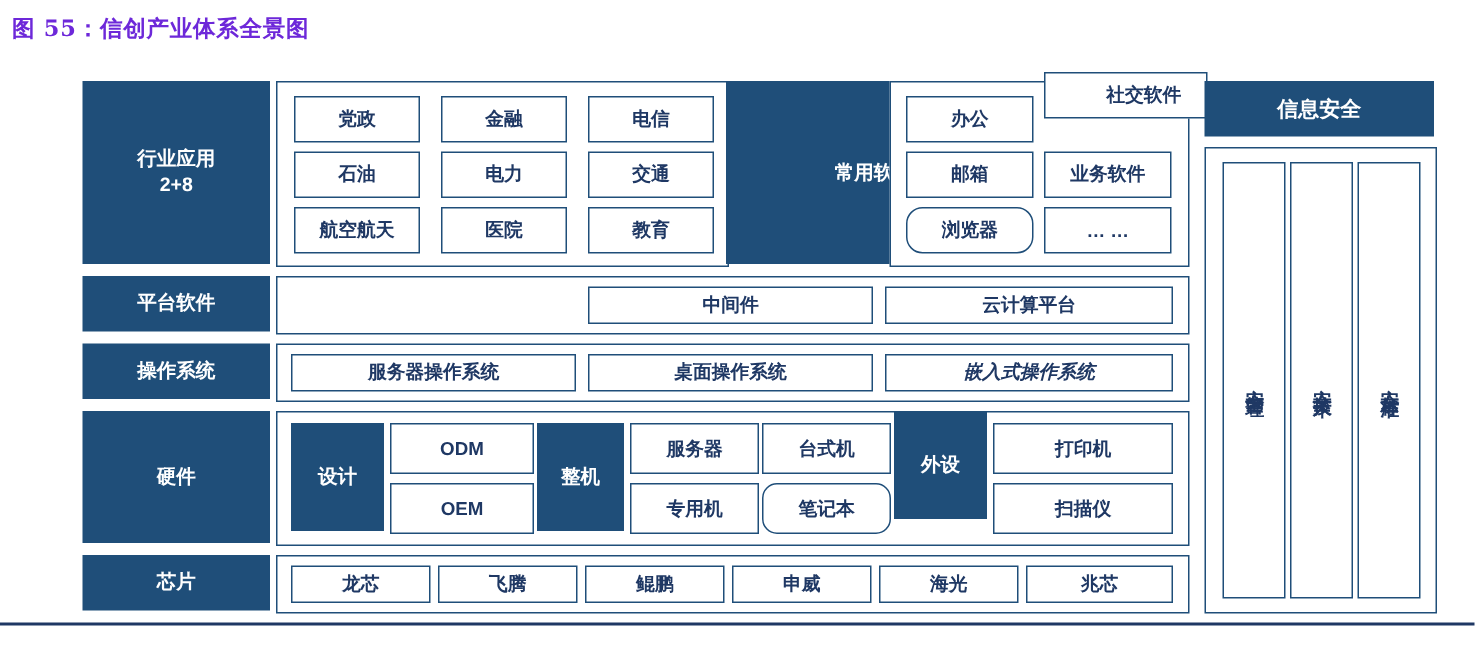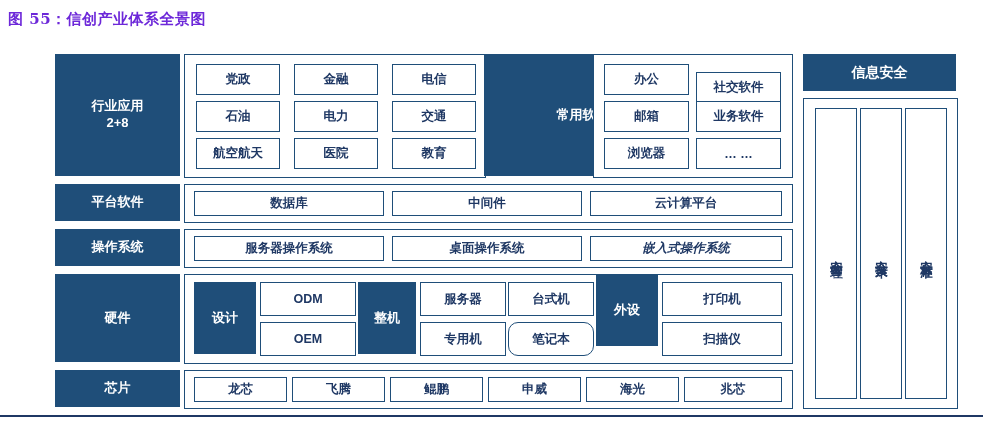--- a/index.html
+++ b/index.html
@@ -71,29 +71,28 @@
   <div class="white" style="left:239px;top:57px;width:82px;height:29px;">电力</div>
   <div class="white" style="left:337px;top:57px;width:82px;height:29px;">交通</div>
   <div class="white" style="left:141px;top:94px;width:82px;height:29px;">航空航天</div>
   <div class="white" style="left:239px;top:94px;width:82px;height:29px;">医院</div>
   <div class="white" style="left:337px;top:94px;width:82px;height:29px;">教育</div>
 
   <div class="navy" style="left:429px;top:10px;width:109px;height:122px;padding-left:44px;">常用软件</div>
 
   <div class="group" style="left:538px;top:10px;width:198px;height:122px;"></div>
   <div class="white" style="left:549px;top:20px;width:83px;height:29px;">办公</div>
-  <div class="white" style="left:641px;top:28px;width:83px;height:29px;">社交软件</div>
+  <div class="white" style="left:641px;top:4px;width:83px;height:29px;padding-left:24px;">社交软件</div>
   <div class="white" style="left:549px;top:57px;width:83px;height:29px;">邮箱</div>
   <div class="white" style="left:641px;top:57px;width:83px;height:29px;">业务软件</div>
-  <div class="white" style="left:549px;top:94px;width:83px;height:29px;">浏览器</div>
+  <div class="white" style="left:549px;top:94px;width:83px;height:29px;border-radius:11px;">浏览器</div>
   <div class="white" style="left:641px;top:94px;width:83px;height:29px;">… …</div>
 
   <div class="navy" style="left:0px;top:140px;width:125px;height:37px;">平台软件</div>
   <div class="group" style="left:129px;top:140px;width:607px;height:37px;"></div>
-  <div class="white" style="left:139px;top:147px;width:188px;height:23px;">数据库</div>
   <div class="white" style="left:337px;top:147px;width:188px;height:23px;">中间件</div>
   <div class="white" style="left:535px;top:147px;width:190px;height:23px;">云计算平台</div>
 
   <div class="navy" style="left:0px;top:185px;width:125px;height:37px;">操作系统</div>
   <div class="group" style="left:129px;top:185px;width:607px;height:37px;"></div>
   <div class="white" style="left:139px;top:192px;width:188px;height:23px;">服务器操作系统</div>
   <div class="white" style="left:337px;top:192px;width:188px;height:23px;">桌面操作系统</div>
   <div class="white" style="left:535px;top:192px;width:190px;height:23px;font-style:italic;">嵌入式操作系统</div>
 
   <div class="navy" style="left:0px;top:230px;width:125px;height:88px;">硬件</div>

